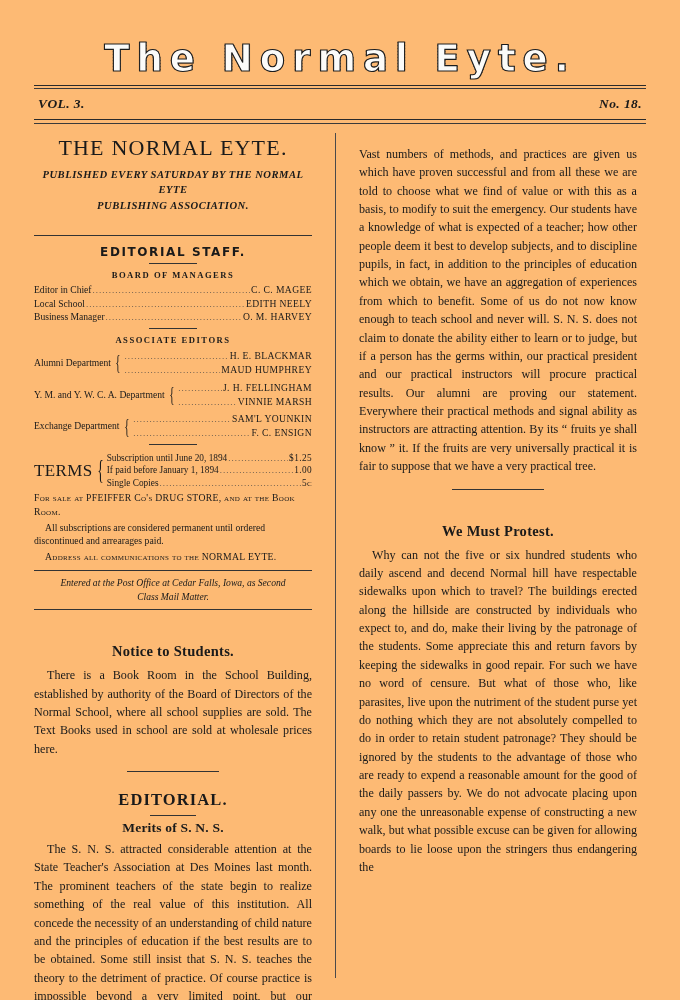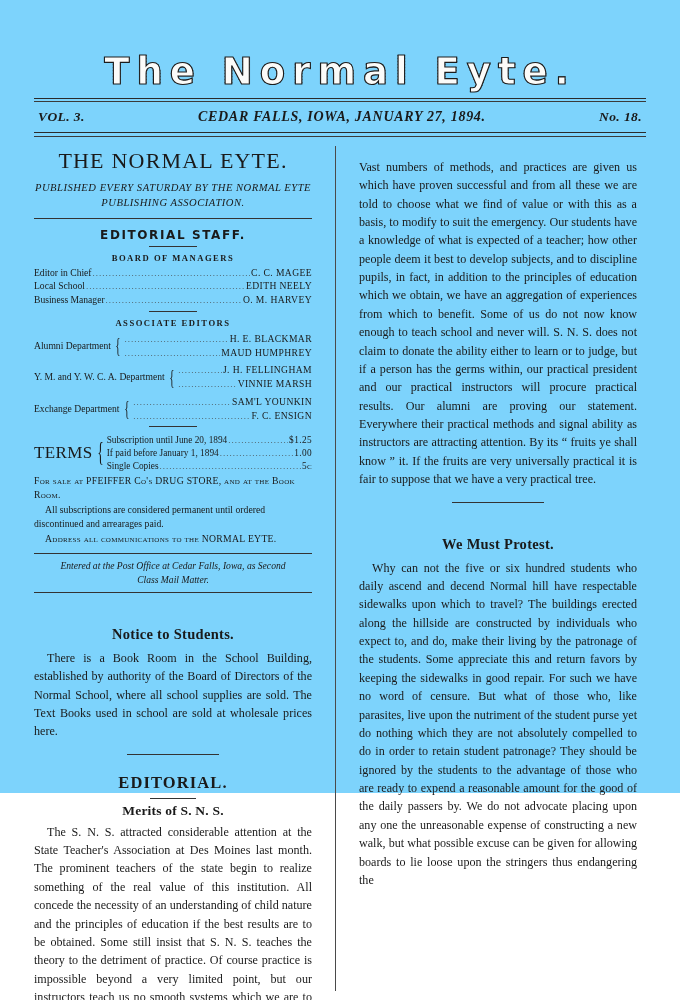--- a/index.html
+++ b/index.html
@@ -10,24 +10,24 @@
   body {
     width: 680px;
     height: 1000px;
     overflow: hidden;
     font-family: "Liberation Serif", "DejaVu Serif", serif;
     color: #1a1a1a;
     position: relative;
   }
   .page {
     width: 680px;
-    height: 793px;
-    background: #7dd3fc;
+    height: 1000px;
+    background: #fdba74;
     box-sizing: border-box;
-    padding: 17px 34px;
+    padding: 4px 34px;
     position: relative;
   }
 
   
   .masthead {
     text-align: center;
     padding-top: 36px;
     padding-bottom: 6px;
   }
   .masthead-title {
@@ -113,21 +113,22 @@
     letter-spacing: 1.2px;
     margin: 2px 0 6px 0;
     font-family: "Liberation Serif", serif;
   }
   .pub-line {
     text-align: center;
     font-style: italic;
     font-size: 10.6px;
     letter-spacing: 0.5px;
     line-height: 1.45;
-    margin-bottom: 7px;
+    margin-bottom: 22px;
+    font-weight: bold;
   }
   .staff-head {
     text-align: center;
     font-family: "DejaVu Sans", sans-serif;
     font-size: 12px;
     font-weight: bold;
     letter-spacing: 1.6px;
     margin: 9px 0 4px 0;
   }
   .mini-rule {
@@ -279,21 +280,20 @@
 
 <div class="page">
 
   <div class="masthead">
     <div class="masthead-title">The Normal Eyte.</div>
   </div>
   <div class="rule-double"></div>
 
   <div class="volume-bar">
     <span class="vol">VOL. 3.</span>
-    <span class="place">CEDAR FALLS, IOWA, JANUARY 27, 1894.</span>
     <span class="no">No. 18.</span>
   </div>
   <div class="rule-double"></div>
 
   <div class="columns">
 
     <div class="col col-left">
 
       <div class="paper-name">THE NORMAL EYTE.</div>
 

